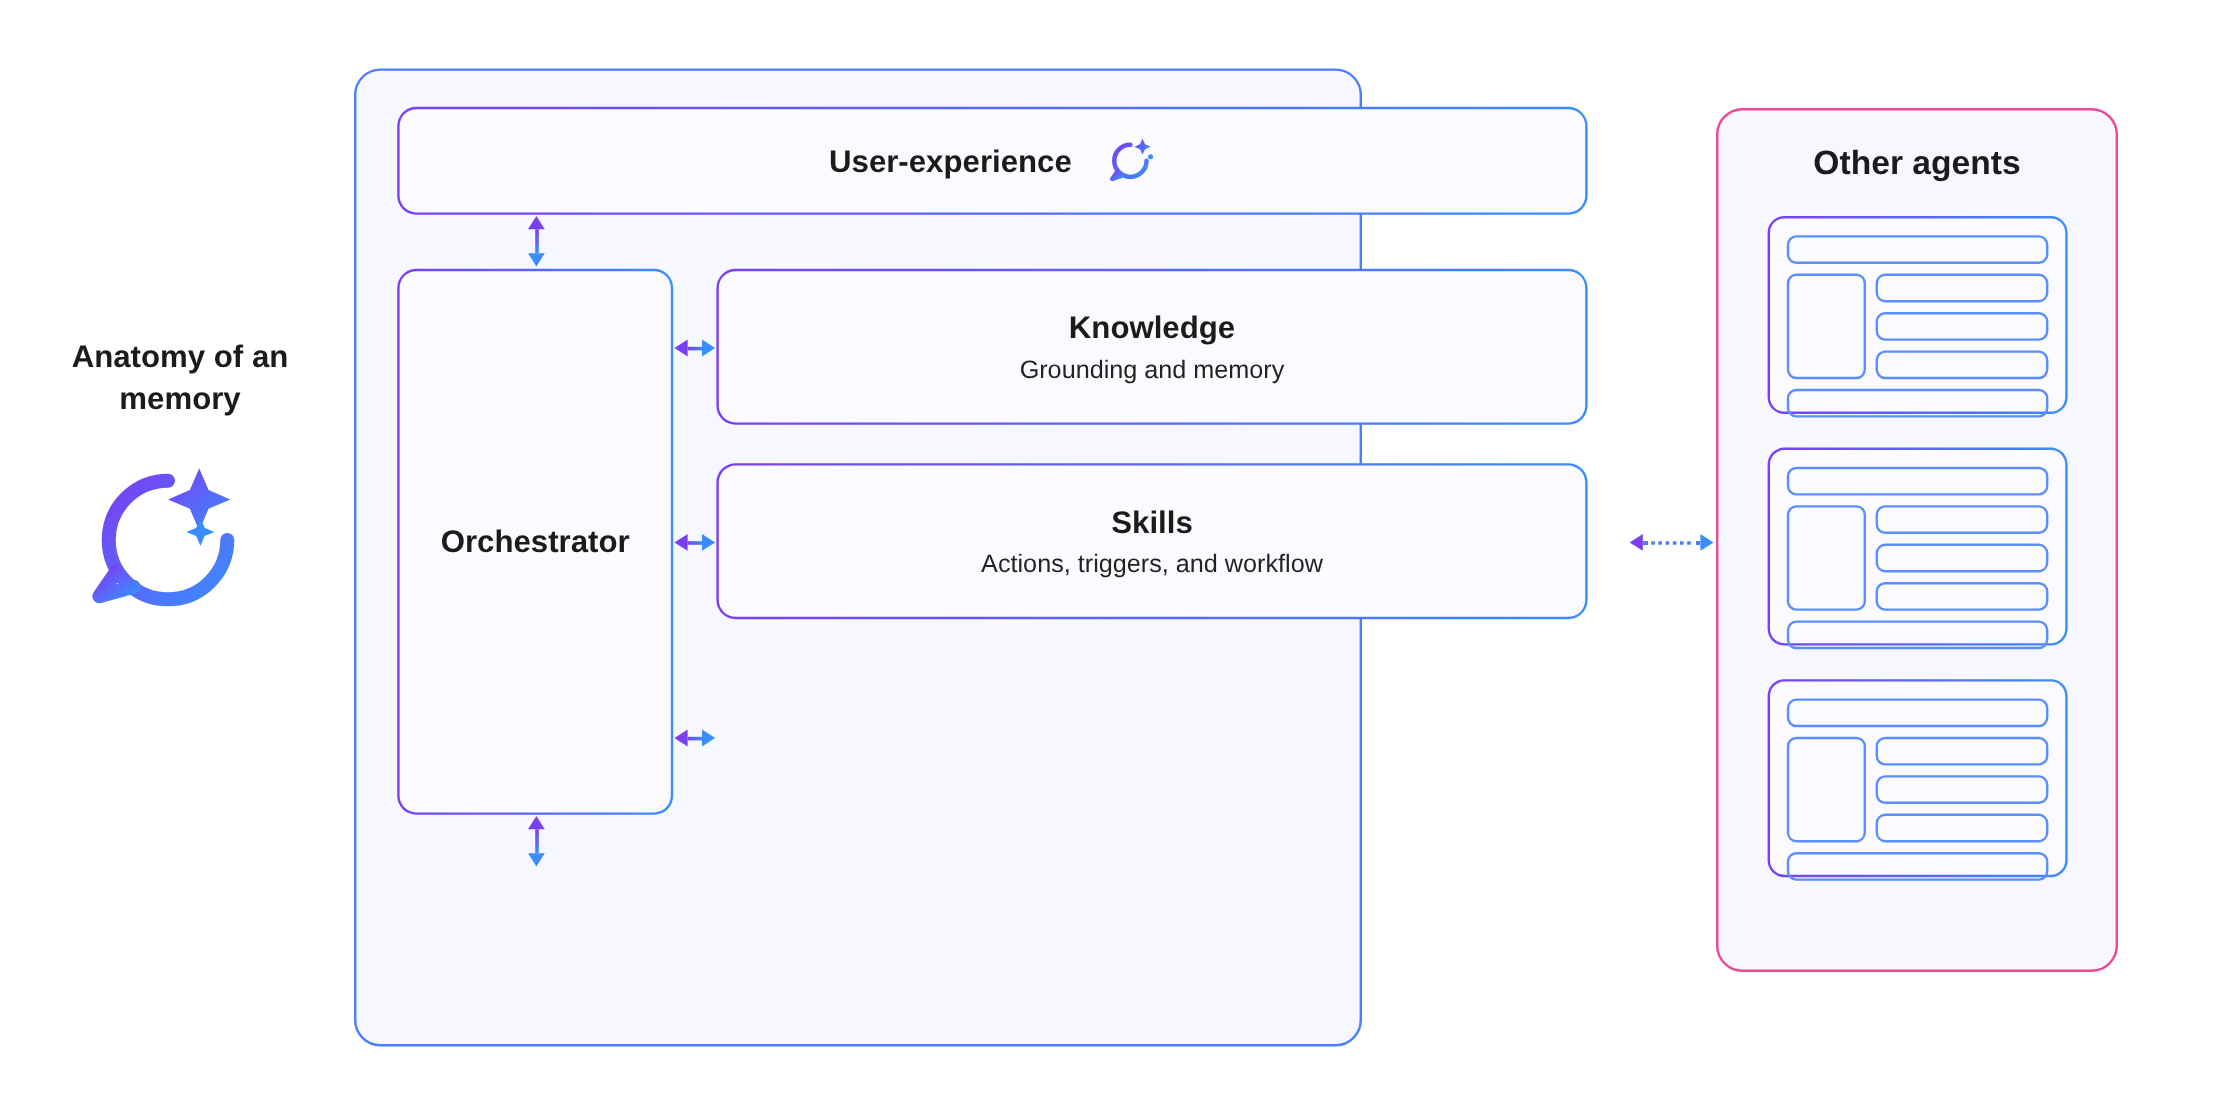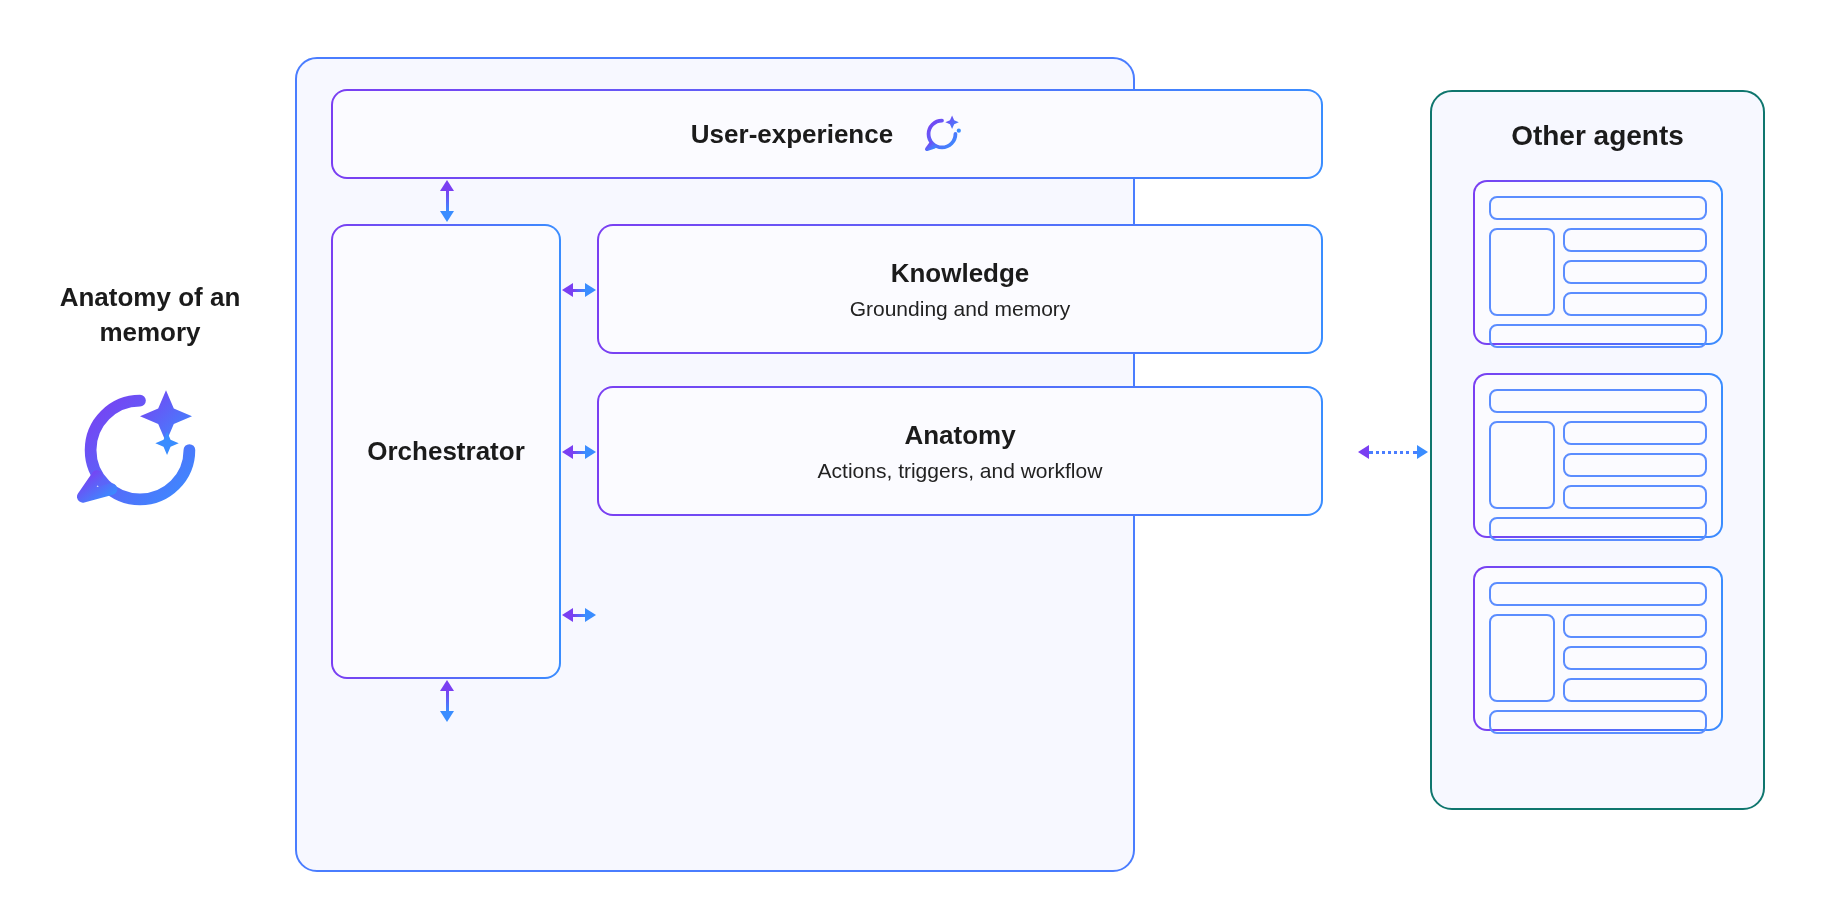--- a/index.html
+++ b/index.html
@@ -127,21 +127,21 @@
   .h-arrow::before { border-right:11px solid #7a3ff2; }
   .h-arrow::after  { border-left:11px solid #3a8dff; }
 
   
   .right-panel {
     position: absolute;
     left: 1430px;
     top: 90px;
     width: 335px;
     height: 720px;
-    border: 2px solid #0f766e;
+    border: 2px solid #ec4899;
     border-radius: 22px;
     background: #f7f8ff;
     display: flex;
     flex-direction: column;
     align-items: center;
     padding: 28px 24px;
     gap: 28px;
   }
   .right-title { font-size: 28px; font-weight: 700; }
 
@@ -230,21 +230,21 @@
   </div>
 
   <div id="orch-box" class="grad-box">
     <div class="inner">
       <span class="box-title">Orchestrator</span>
     </div>
   </div>
 
   <div id="skill-box" class="grad-box">
     <div class="inner">
-      <span class="box-title">Anatomy</span>
+      <span class="box-title">Skills</span>
       <span class="box-sub">Actions, triggers, and workflow</span>
     </div>
   </div>
 
 
 
   <div class="v-arrow" style="left:143px; top:121px; height:42px;">
       <div class="line"></div>
     </div>
   <div class="v-arrow" style="left:143px; top:621px; height:42px;">

